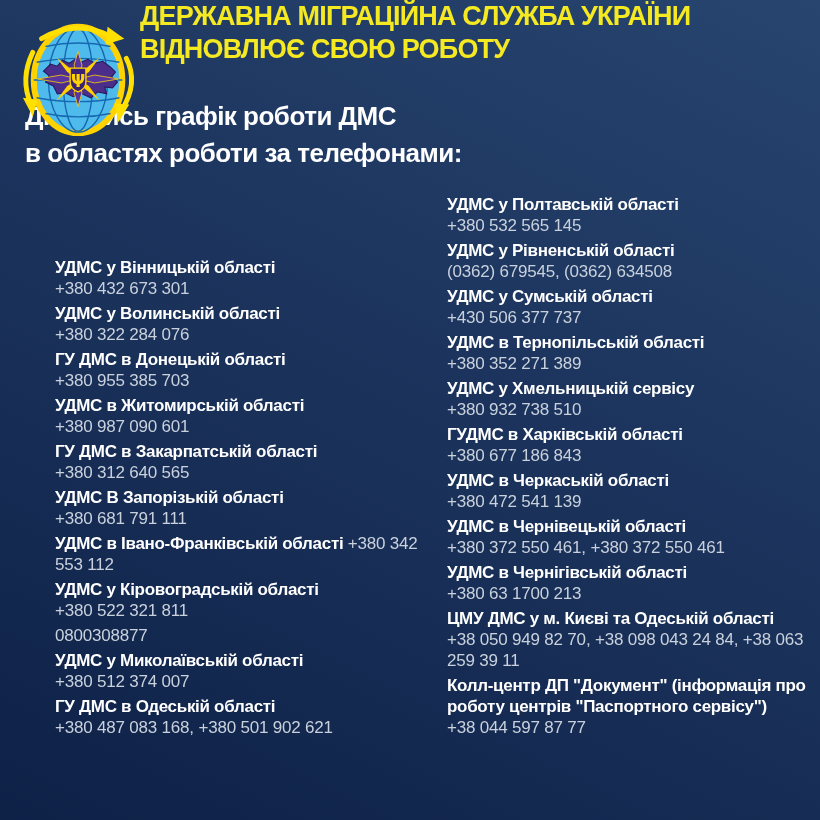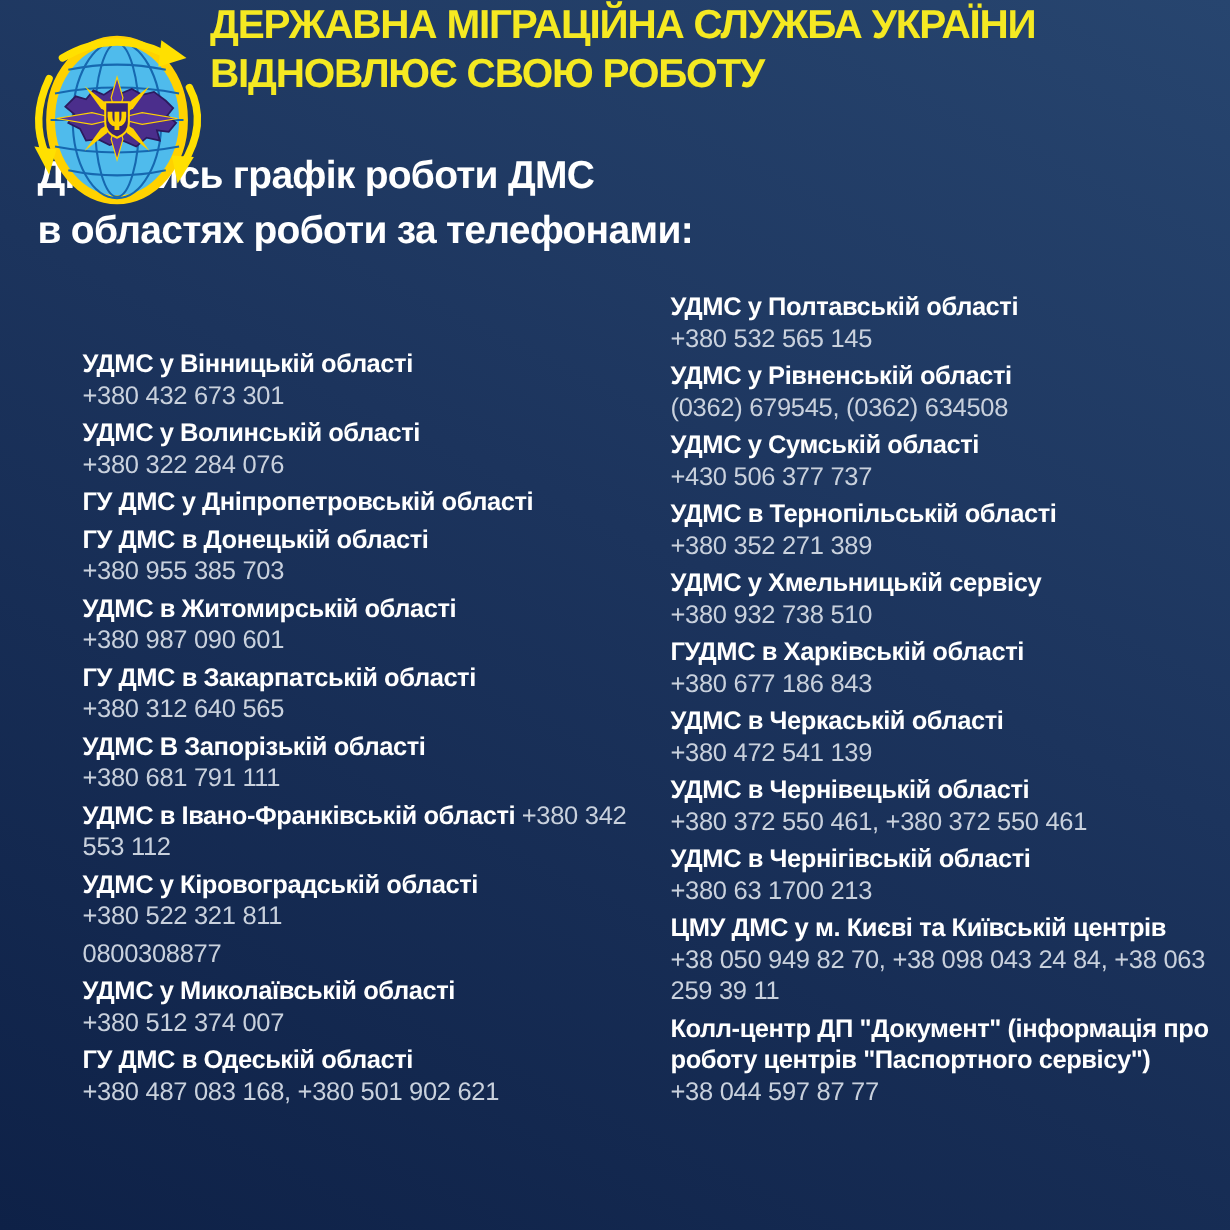--- a/index.html
+++ b/index.html
@@ -128,21 +128,20 @@
     <div class="col-left">
       <div class="entry">
         <div class="entry-title">УДМС у Вінницькій області</div>
         <div class="entry-phone">+380 432 673 301</div>
       </div>
       <div class="entry">
         <div class="entry-title">УДМС у Волинській області</div>
         <div class="entry-phone">+380 322 284 076</div>
       </div>
       <div class="entry">
-        <div class="entry-title">ГУ ДМС у Дніпропетровській області</div>
       </div>
       <div class="entry">
         <div class="entry-title">ГУ ДМС в Донецькій області</div>
         <div class="entry-phone">+380 955 385 703</div>
       </div>
       <div class="entry">
         <div class="entry-title">УДМС в Житомирській області</div>
         <div class="entry-phone">+380 987 090 601</div>
       </div>
       <div class="entry">
@@ -205,21 +204,21 @@
       </div>
       <div class="entry">
         <div class="entry-title">УДМС в Чернівецькій області</div>
         <div class="entry-phone">+380 372 550 461, +380 372 550 461</div>
       </div>
       <div class="entry">
         <div class="entry-title">УДМС в Чернігівській області</div>
         <div class="entry-phone">+380 63 1700 213</div>
       </div>
       <div class="entry">
-        <div class="entry-title">ЦМУ ДМС у м. Києві та Київській центрів</div>
+        <div class="entry-title">ЦМУ ДМС у м. Києві та Одеській області</div>
         <div class="entry-phone">+38 050 949 82 70, +38 098 043 24 84, +38 063 259 39 11</div>
       </div>
       <div class="entry">
         <div class="entry-title">Колл-центр ДП "Документ" (інформація про роботу центрів "Паспортного сервісу")</div>
         <div class="entry-phone">+38 044 597 87 77</div>
       </div>
     </div>
 
   </div>
 </div>

